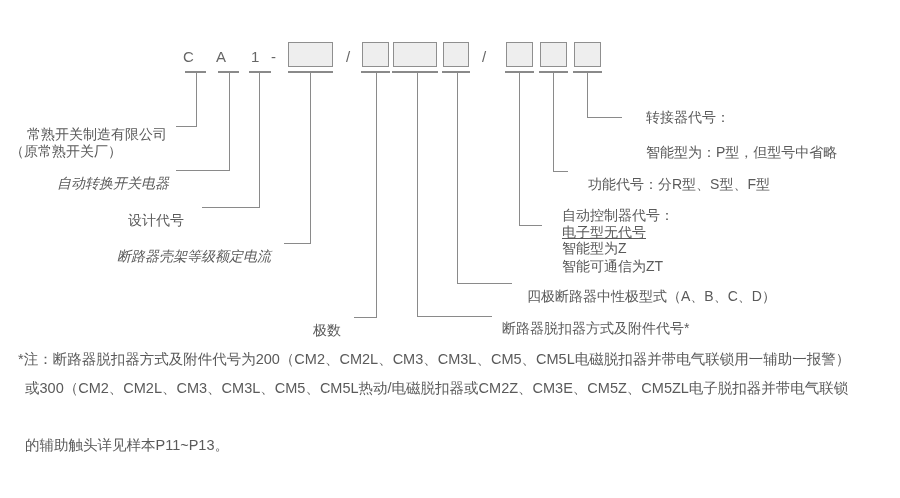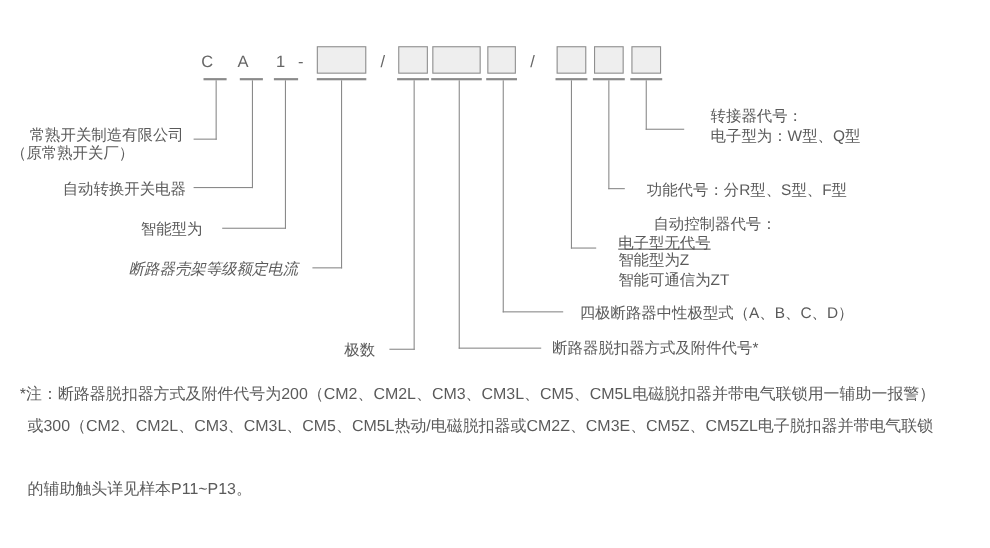--- a/index.html
+++ b/index.html
@@ -46,20 +46,21 @@
     position:absolute;
     height:1px;
     background:var(--line);
   }
   .lbl{
     position:absolute;
     font-size:14px;
     color:var(--text);
     line-height:17px;
     white-space:nowrap;
+    margin-top:12px;
   }
   .note{
     position:absolute;
     font-size:14.5px;
     color:var(--text);
     line-height:20px;
     white-space:nowrap;
   }
 </style>
 </head>
@@ -110,35 +111,35 @@
   <div class="hl" style="left:284px;top:243px;width:27px;"></div>
   <div class="hl" style="left:354px;top:317px;width:23px;"></div>
   <div class="hl" style="left:417px;top:316px;width:75px;"></div>
   <div class="hl" style="left:457px;top:283px;width:55px;"></div>
   <div class="hl" style="left:519px;top:225px;width:23px;"></div>
   <div class="hl" style="left:553px;top:171px;width:15px;"></div>
   <div class="hl" style="left:587px;top:117px;width:35px;"></div>
 
   <div class="lbl" style="left:10px;top:131px;">（原常熟开关厂）</div>
   <div class="lbl" style="left:27px;top:114px;">常熟开关制造有限公司</div>
-  <div class="lbl" style="left:57px;top:163px;">自动转换开关电器</div>
-  <div class="lbl" style="left:128px;top:200px;">智能型为</div>
+  <div class="lbl" style="left:57px;top:163px;font-style:italic;">自动转换开关电器</div>
+  <div class="lbl" style="left:128px;top:200px;">设计代号</div>
   <div class="lbl" style="left:117px;top:236px;font-style:italic;">断路器壳架等级额定电流</div>
   <div class="lbl" style="left:313px;top:310px;">极数</div>
 
   <div class="lbl" style="left:502px;top:308px;">断路器脱扣器方式及附件代号*</div>
   <div class="lbl" style="left:527px;top:276px;">四极断路器中性极型式（A、B、C、D）</div>
 
-  <div class="lbl" style="left:594px;top:195px;">自动控制器代号：</div>
+  <div class="lbl" style="left:562px;top:195px;">自动控制器代号：</div>
   <div class="lbl" style="left:562px;top:212px;text-decoration:underline;">电子型无代号</div>
   <div class="lbl" style="left:562px;top:228px;">智能型为Z</div>
   <div class="lbl" style="left:562px;top:246px;">智能可通信为ZT</div>
 
   <div class="lbl" style="left:588px;top:164px;">功能代号：分R型、S型、F型</div>
 
   <div class="lbl" style="left:646px;top:97px;">转接器代号：</div>
-  <div class="lbl" style="left:646px;top:115px;">电子型为：W型、Q型</div>
+  <div class="lbl" style="left:646px;top:132px;">智能型为：P型，但型号中省略</div>
 
   <div class="note" style="left:18px;top:349px;">*注：断路器脱扣器方式及附件代号为200（CM2、CM2L、CM3、CM3L、CM5、CM5L电磁脱扣器并带电气联锁用一辅助一报警）</div>
   <div class="note" style="left:25px;top:378px;">或300（CM2、CM2L、CM3、CM3L、CM5、CM5L热动/电磁脱扣器或CM2Z、CM3E、CM5Z、CM5ZL电子脱扣器并带电气联锁</div>
   <div class="note" style="left:25px;top:435px;">的辅助触头详见样本P11~P13。</div>
 
 </div>
 
 </body></html>

